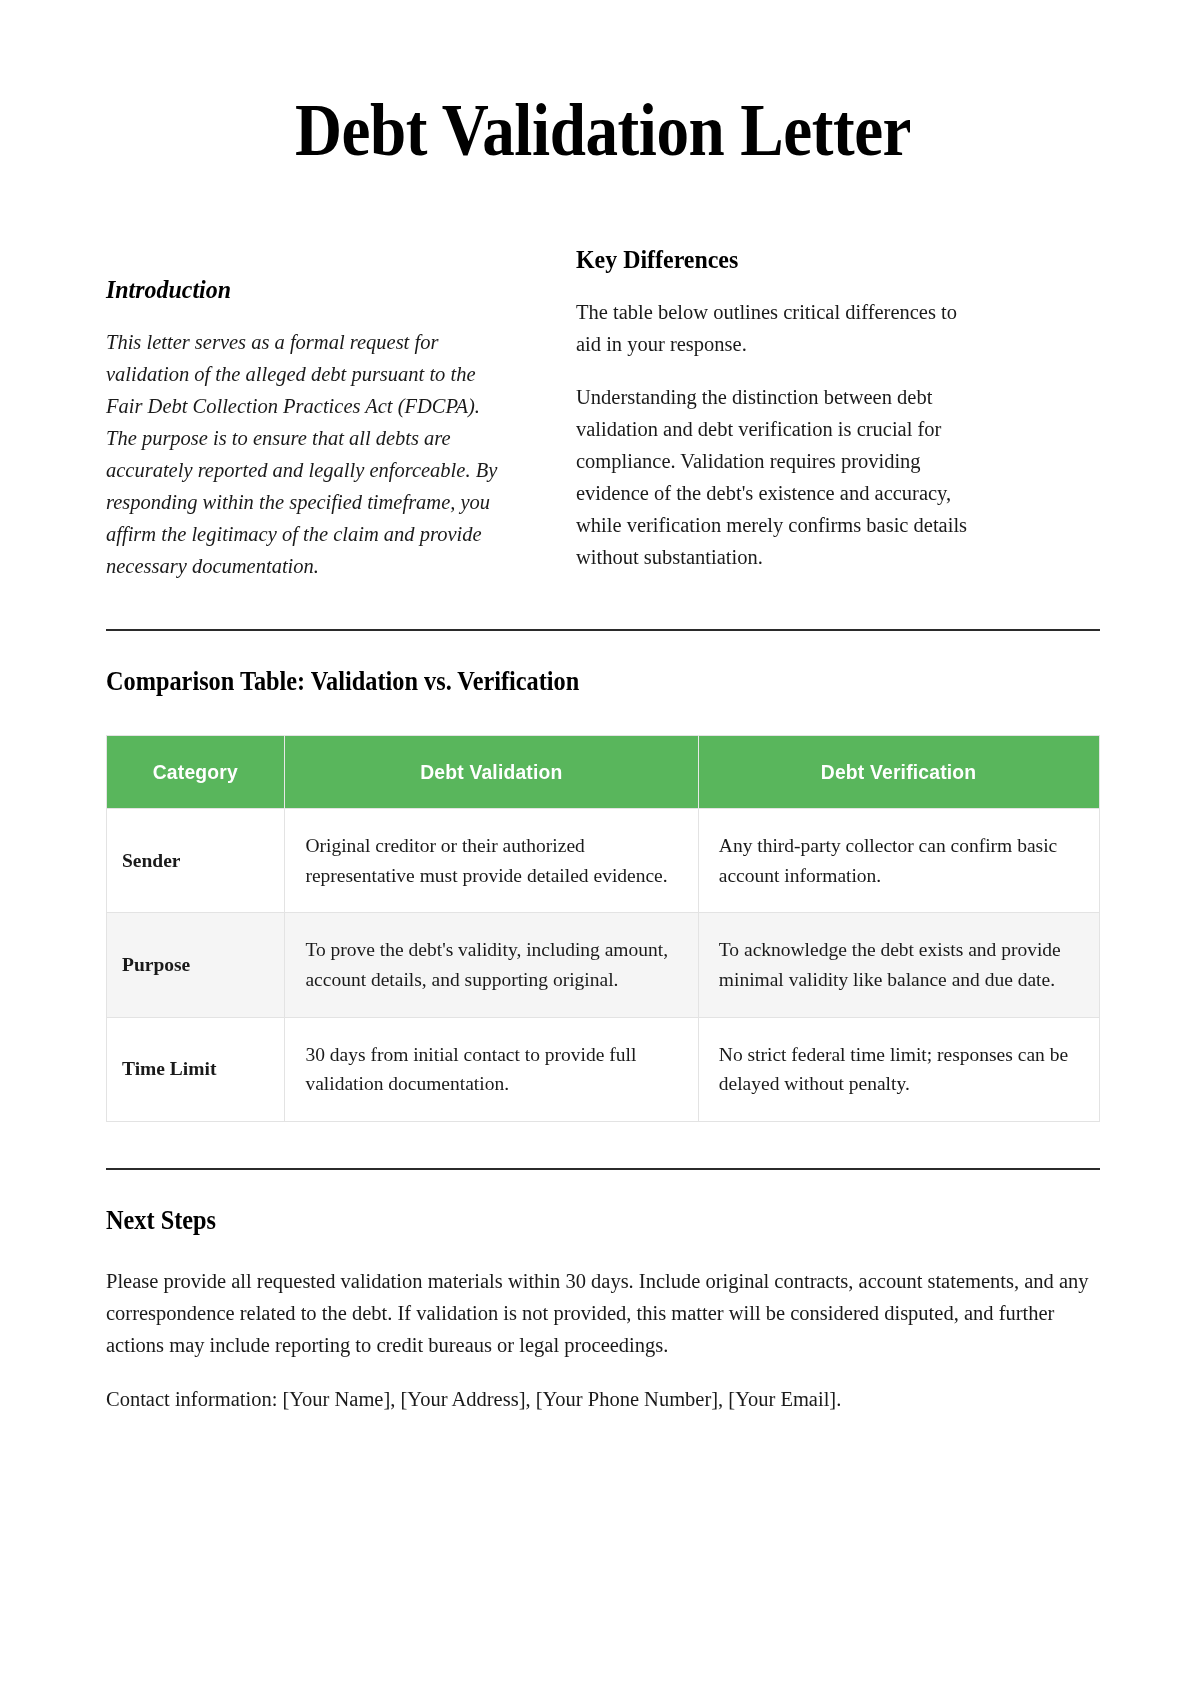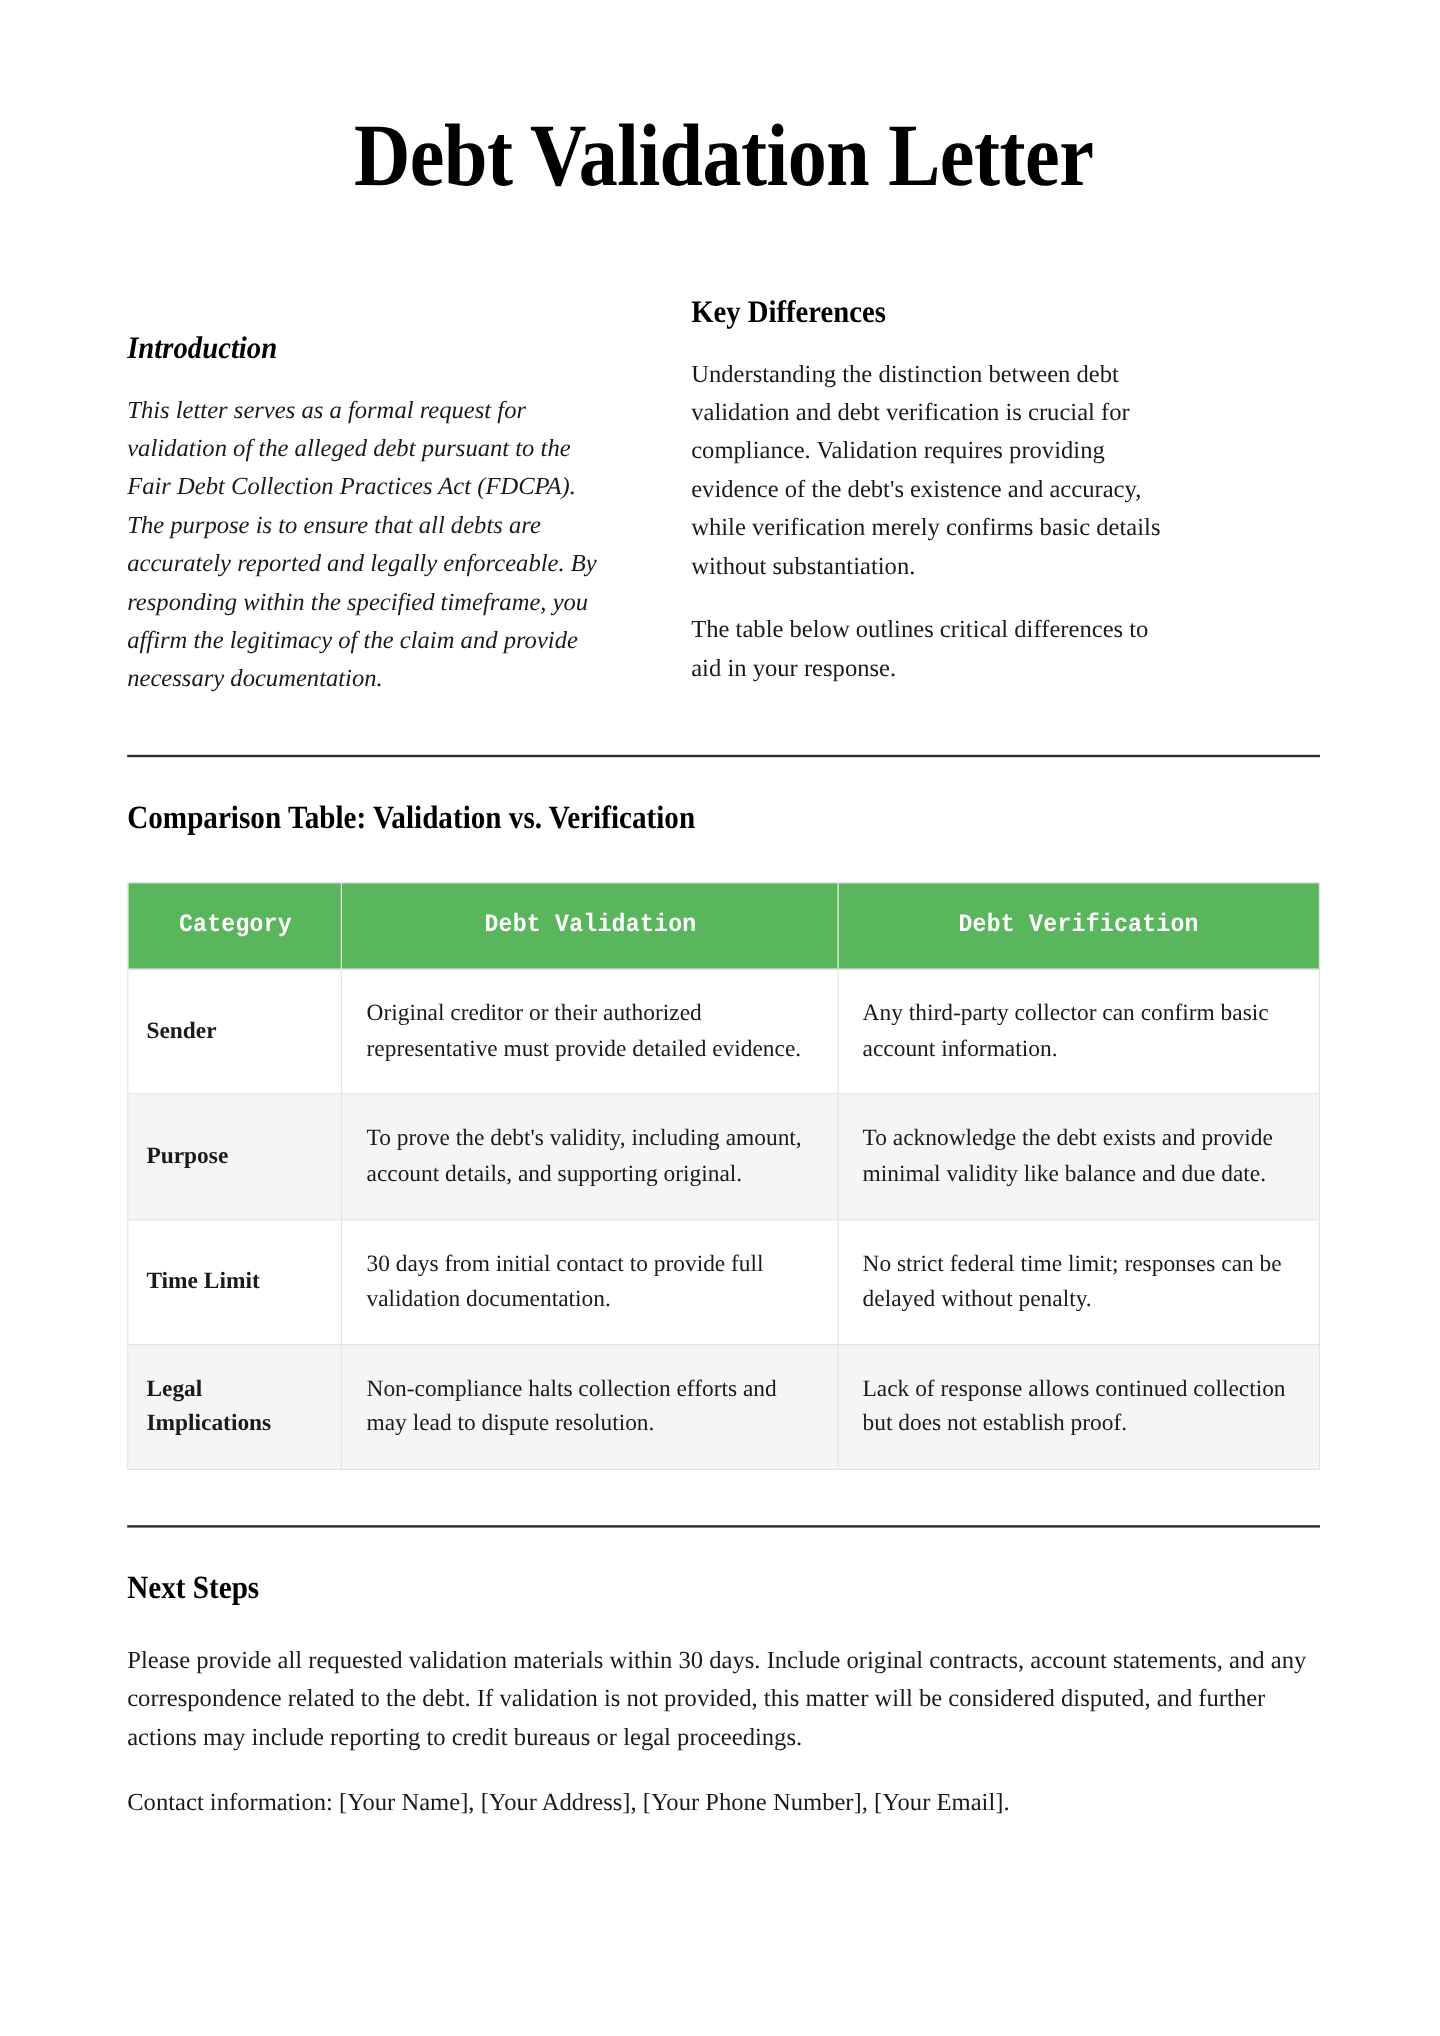--- a/index.html
+++ b/index.html
@@ -95,21 +95,21 @@
     table-layout: fixed;
     border: 1px solid #e3e3e3;
   }
   table.compare col.c-cat  { width: 161px; }
   table.compare col.c-val  { width: 373px; }
   table.compare col.c-ver  { width: 362px; }
 
   table.compare thead th {
     background: #59b65c;
     color: #ffffff;
-    font-family: Liberation Mono, monospace;
+    font-family: Liberation Sans, sans-serif;
     font-weight: bold;
     font-size: 21px;
     text-align: center;
     padding: 24px 10px;
     border-right: 1px solid #e8e8e8;
     letter-spacing: 0.2px;
   }
   table.compare thead th:last-child { border-right: none; }
   table.compare thead th span {
     display: inline-block;
@@ -163,22 +163,22 @@
 
   <div class="columns">
 
     <div class="col col-left">
       <h2 class="section-heading">Introduction</h2>
       <p class="body-text">This letter serves as a formal request for validation of the alleged debt pursuant to the Fair Debt Collection Practices Act (FDCPA). The purpose is to ensure that all debts are accurately reported and legally enforceable. By responding within the specified timeframe, you affirm the legitimacy of the claim and provide necessary documentation.</p>
     </div>
 
     <div class="col col-right">
       <h2 class="section-heading">Key Differences</h2>
+      <p class="body-text">The table below outlines critical differences to aid in your response.</p>
       <p class="body-text">Understanding the distinction between debt validation and debt verification is crucial for compliance. Validation requires providing evidence of the debt's existence and accuracy, while verification merely confirms basic details without substantiation.</p>
-      <p class="body-text">The table below outlines critical differences to aid in your response.</p>
     </div>
 
   </div>
 
   <hr class="rule">
 
   <div class="table-block">
     <h2 class="table-heading">Comparison Table: Validation vs. Verification</h2>
 
     <table class="compare">
@@ -203,25 +203,20 @@
         <tr class="even">
           <td class="cat-cell">Purpose</td>
           <td>To prove the debt's validity, including amount, account details, and supporting original.</td>
           <td>To acknowledge the debt exists and provide minimal validity like balance and due date.</td>
         </tr>
         <tr class="odd">
           <td class="cat-cell">Time Limit</td>
           <td>30 days from initial contact to provide full validation documentation.</td>
           <td>No strict federal time limit; responses can be delayed without penalty.</td>
         </tr>
-        <tr class="even">
-          <td class="cat-cell">Legal Implications</td>
-          <td>Non-compliance halts collection efforts and may lead to dispute resolution.</td>
-          <td>Lack of response allows continued collection but does not establish proof.</td>
-        </tr>
       </tbody>
     </table>
   </div>
 
   <hr class="rule">
 
   <div class="next-block">
     <h2 class="next-heading">Next Steps</h2>
     <p class="full-text">Please provide all requested validation materials within 30 days. Include original contracts, account statements, and any correspondence related to the debt. If validation is not provided, this matter will be considered disputed, and further actions may include reporting to credit bureaus or legal proceedings.</p>
     <p class="full-text">Contact information: [Your Name], [Your Address], [Your Phone Number], [Your Email].</p>

